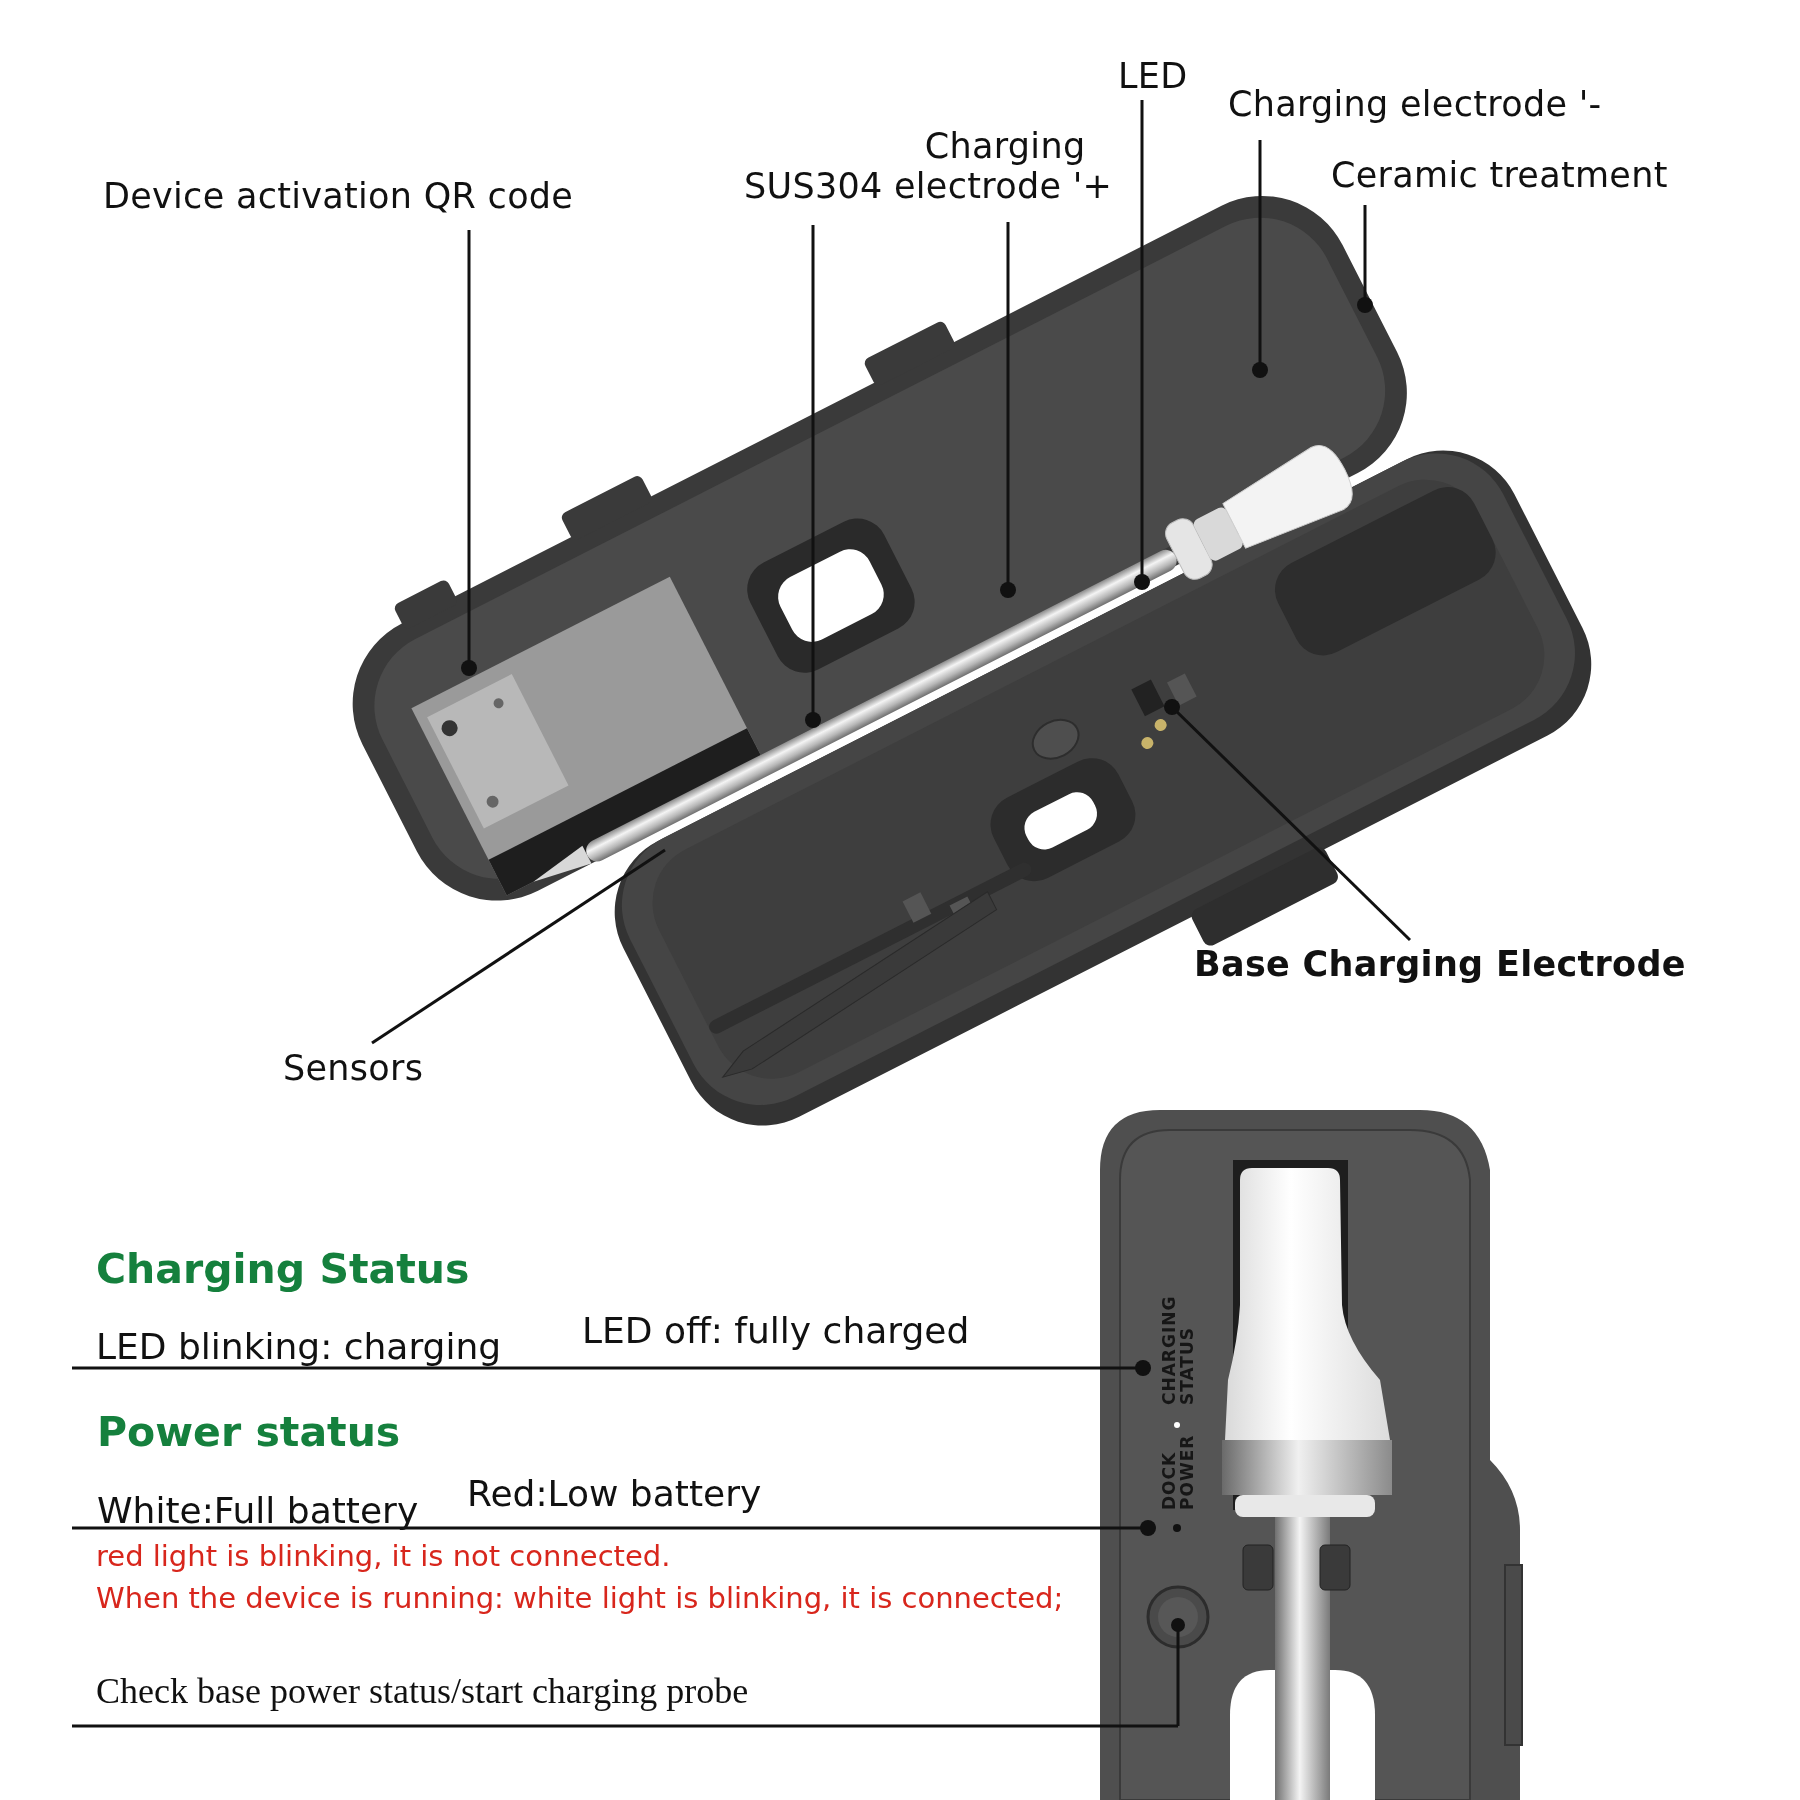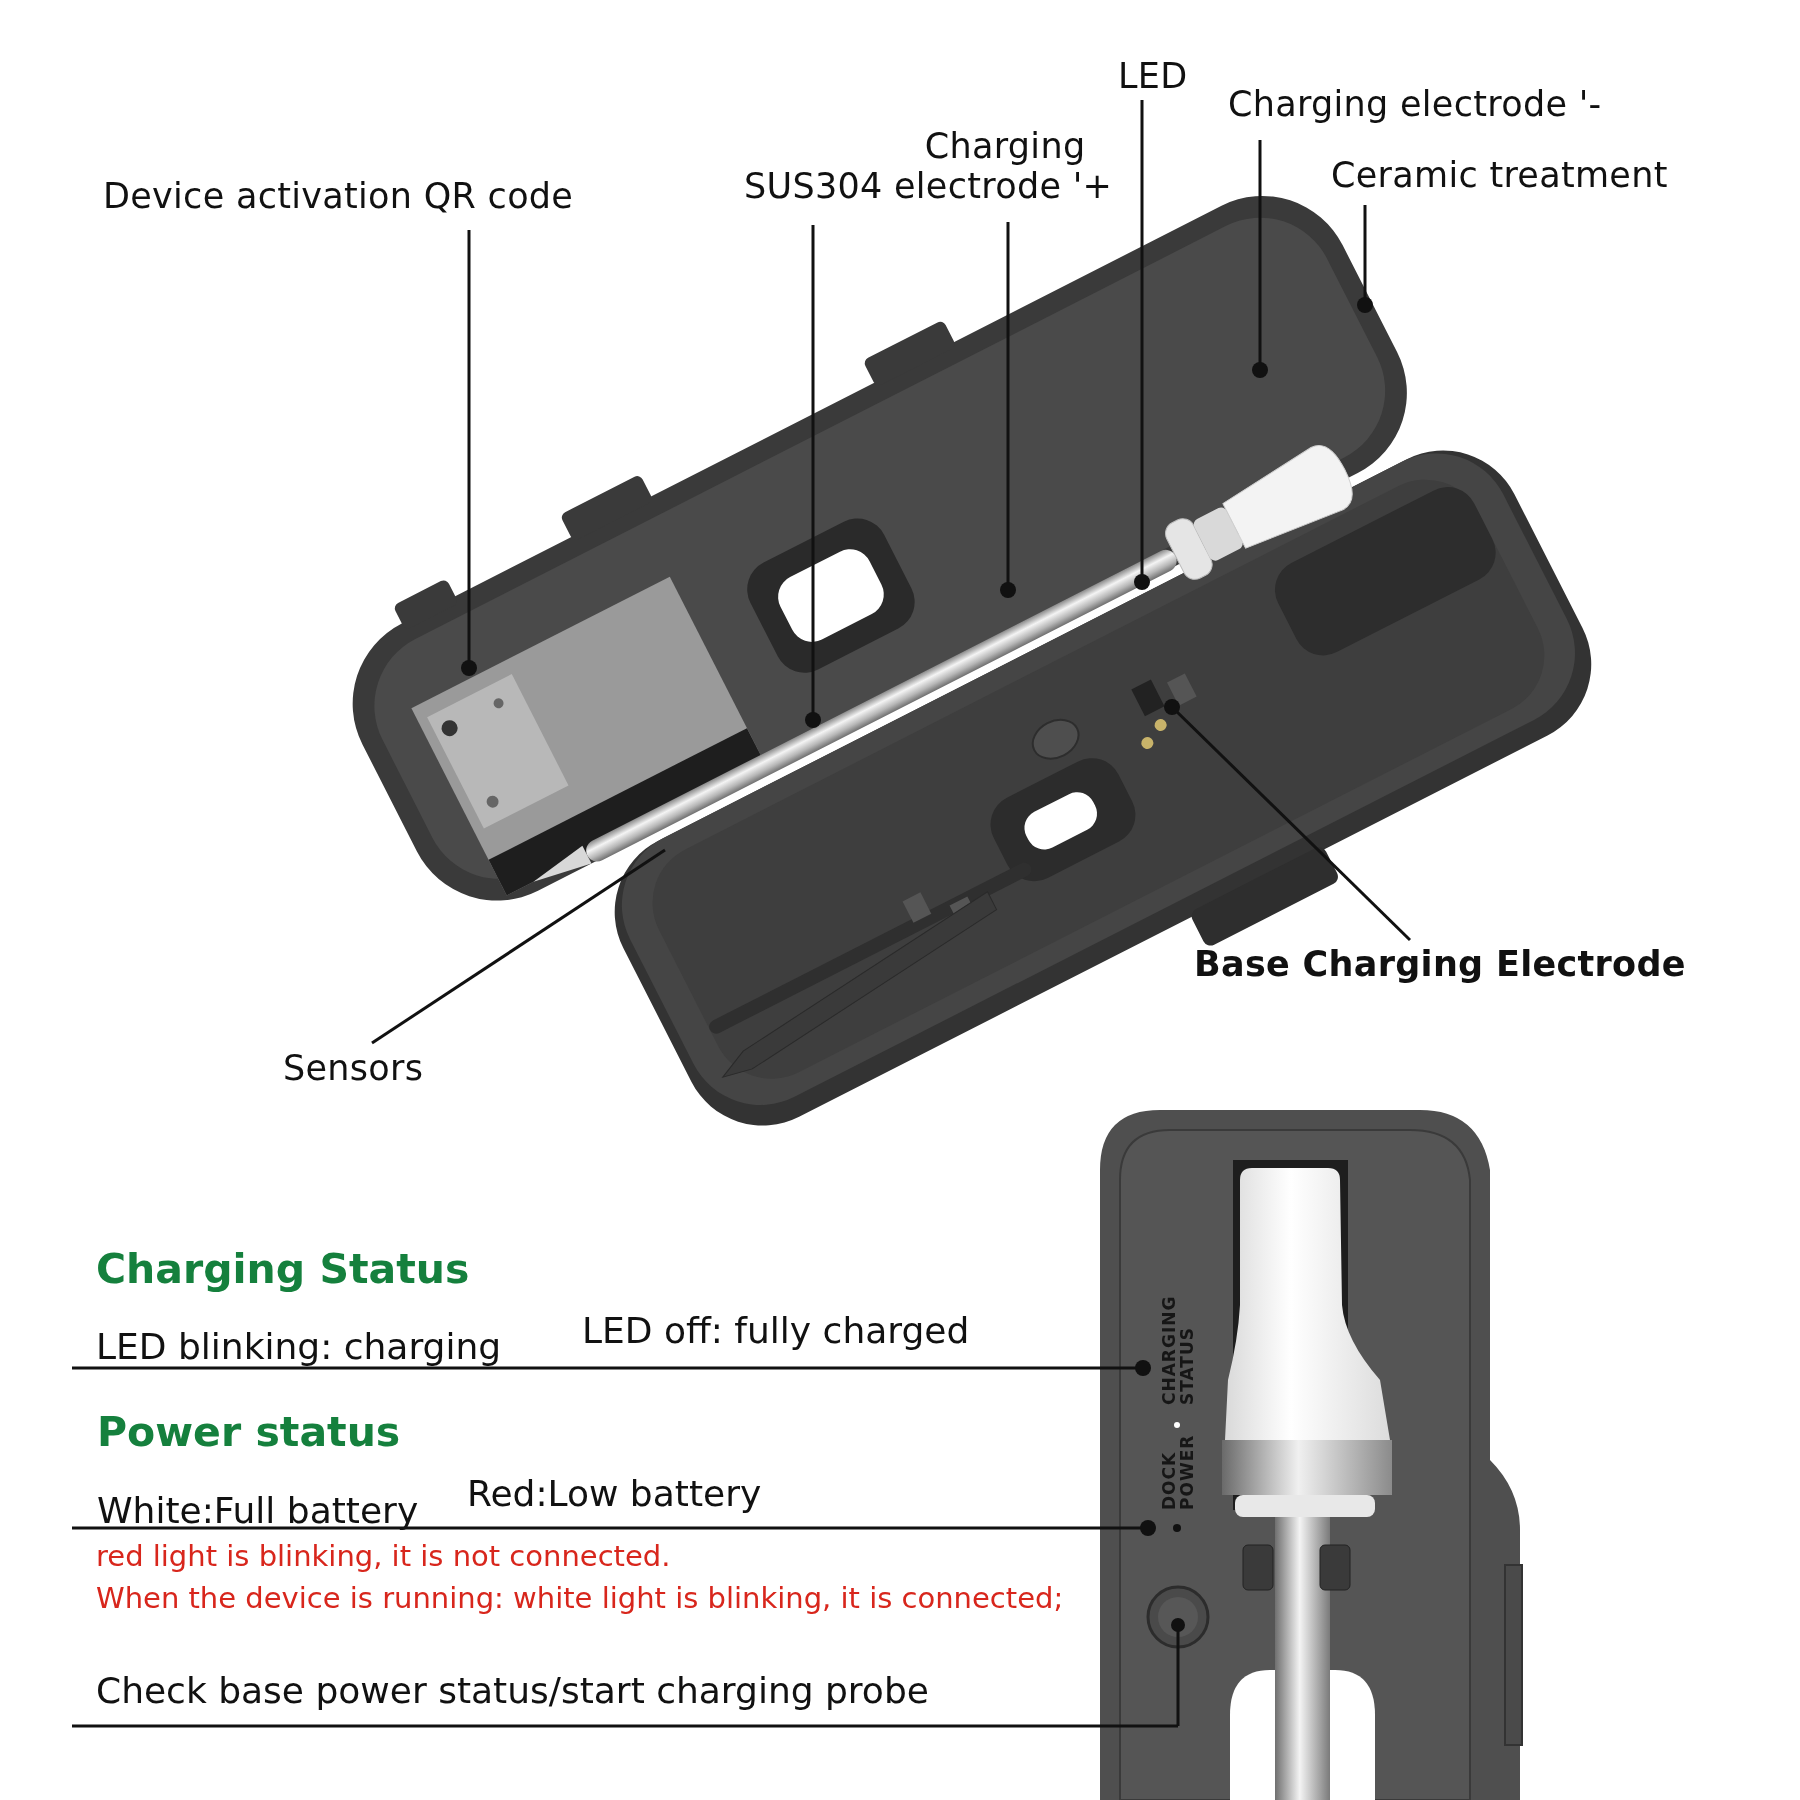--- a/index.html
+++ b/index.html
@@ -182,13 +182,13 @@
 
 <div class="heading" style="left:97px; top:1408px;">Power status</div>
 <div class="body-text" style="left:97px; top:1473px;margin-top:17px;">White:Full battery</div>
 <div class="body-text" style="left:467px; top:1473px;">Red:Low battery</div>
 
 <div class="note" style="left:96px; top:1535px;">
   <div>red light is blinking, it is not connected.</div>
   <div>When the device is running: white light is blinking, it is connected;</div>
 </div>
 
-<div class="body-text" style="left:96px; top:1670px;">Check base power status/start charging probe</div>
+<div class="body-text" style="left:96px; top:1670px;font-family:Liberation Serif, serif;">Check base power status/start charging probe</div>
 
 </body></html>

